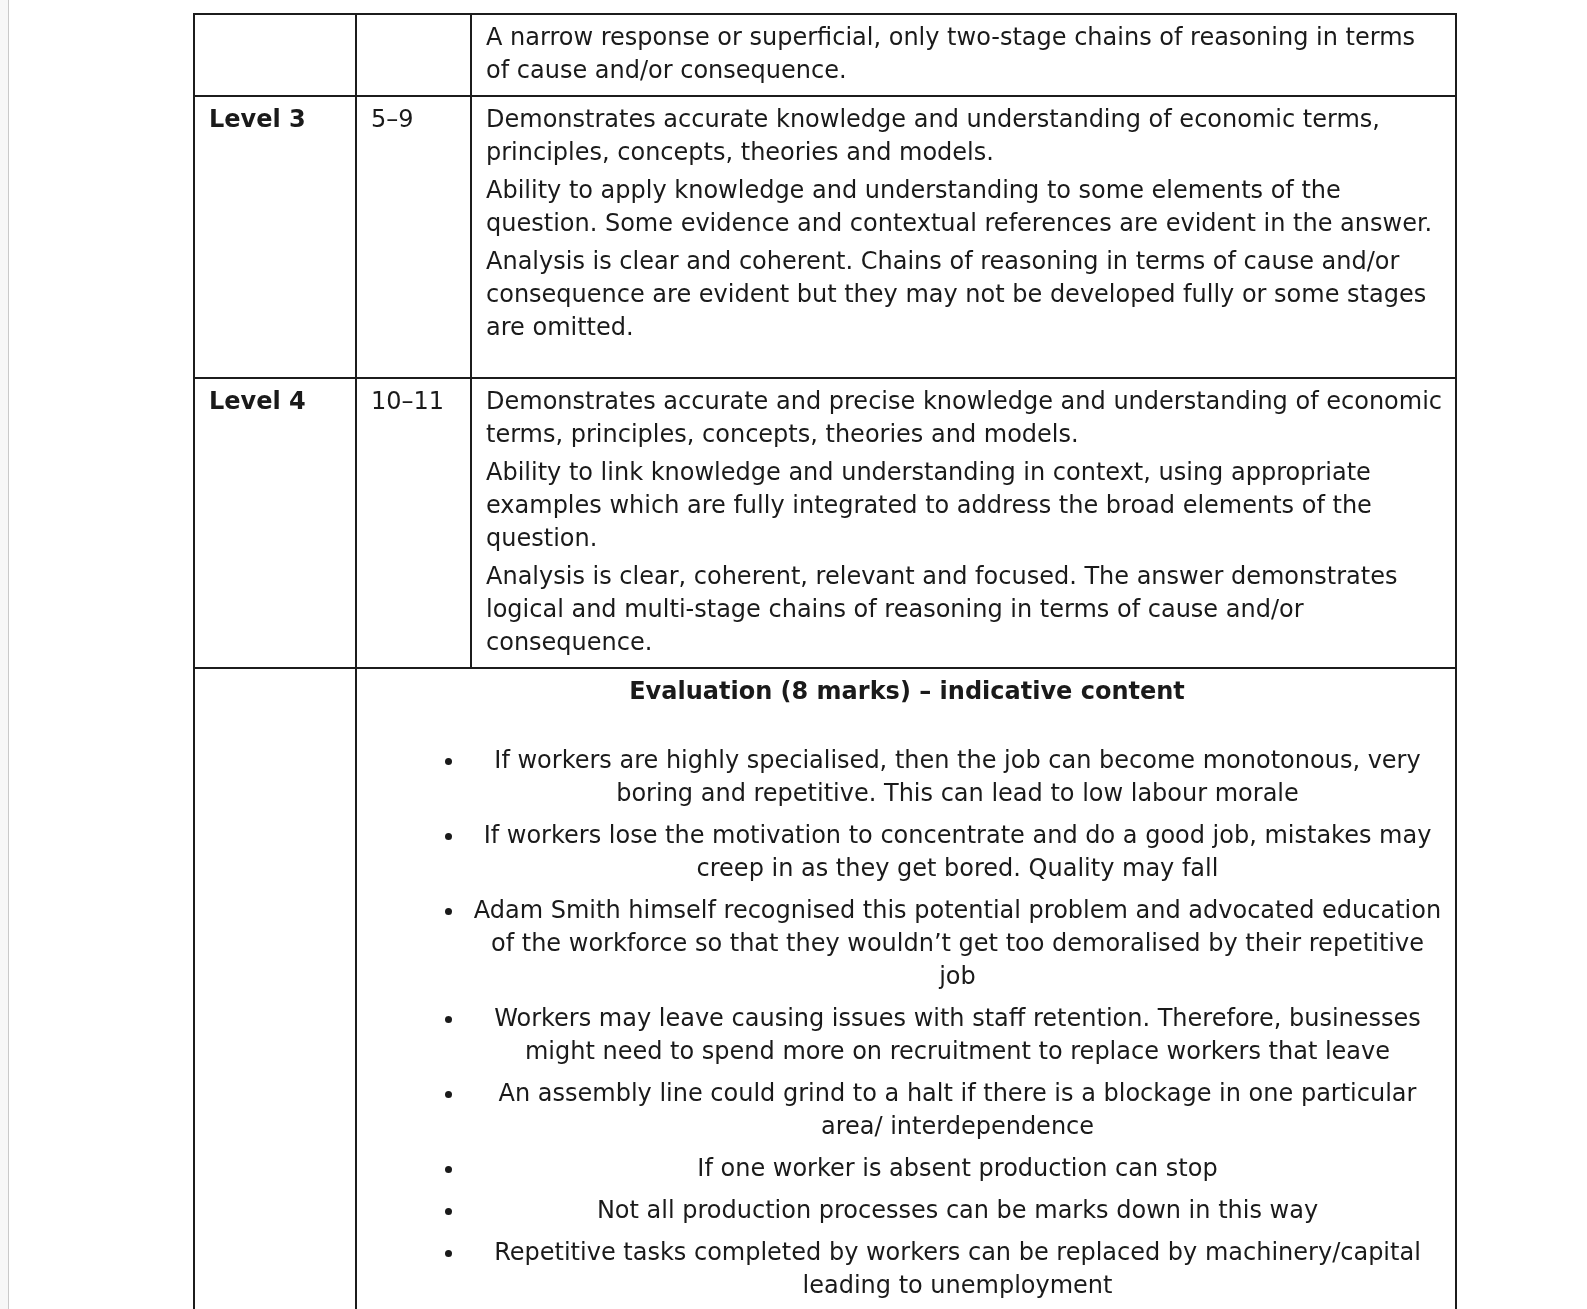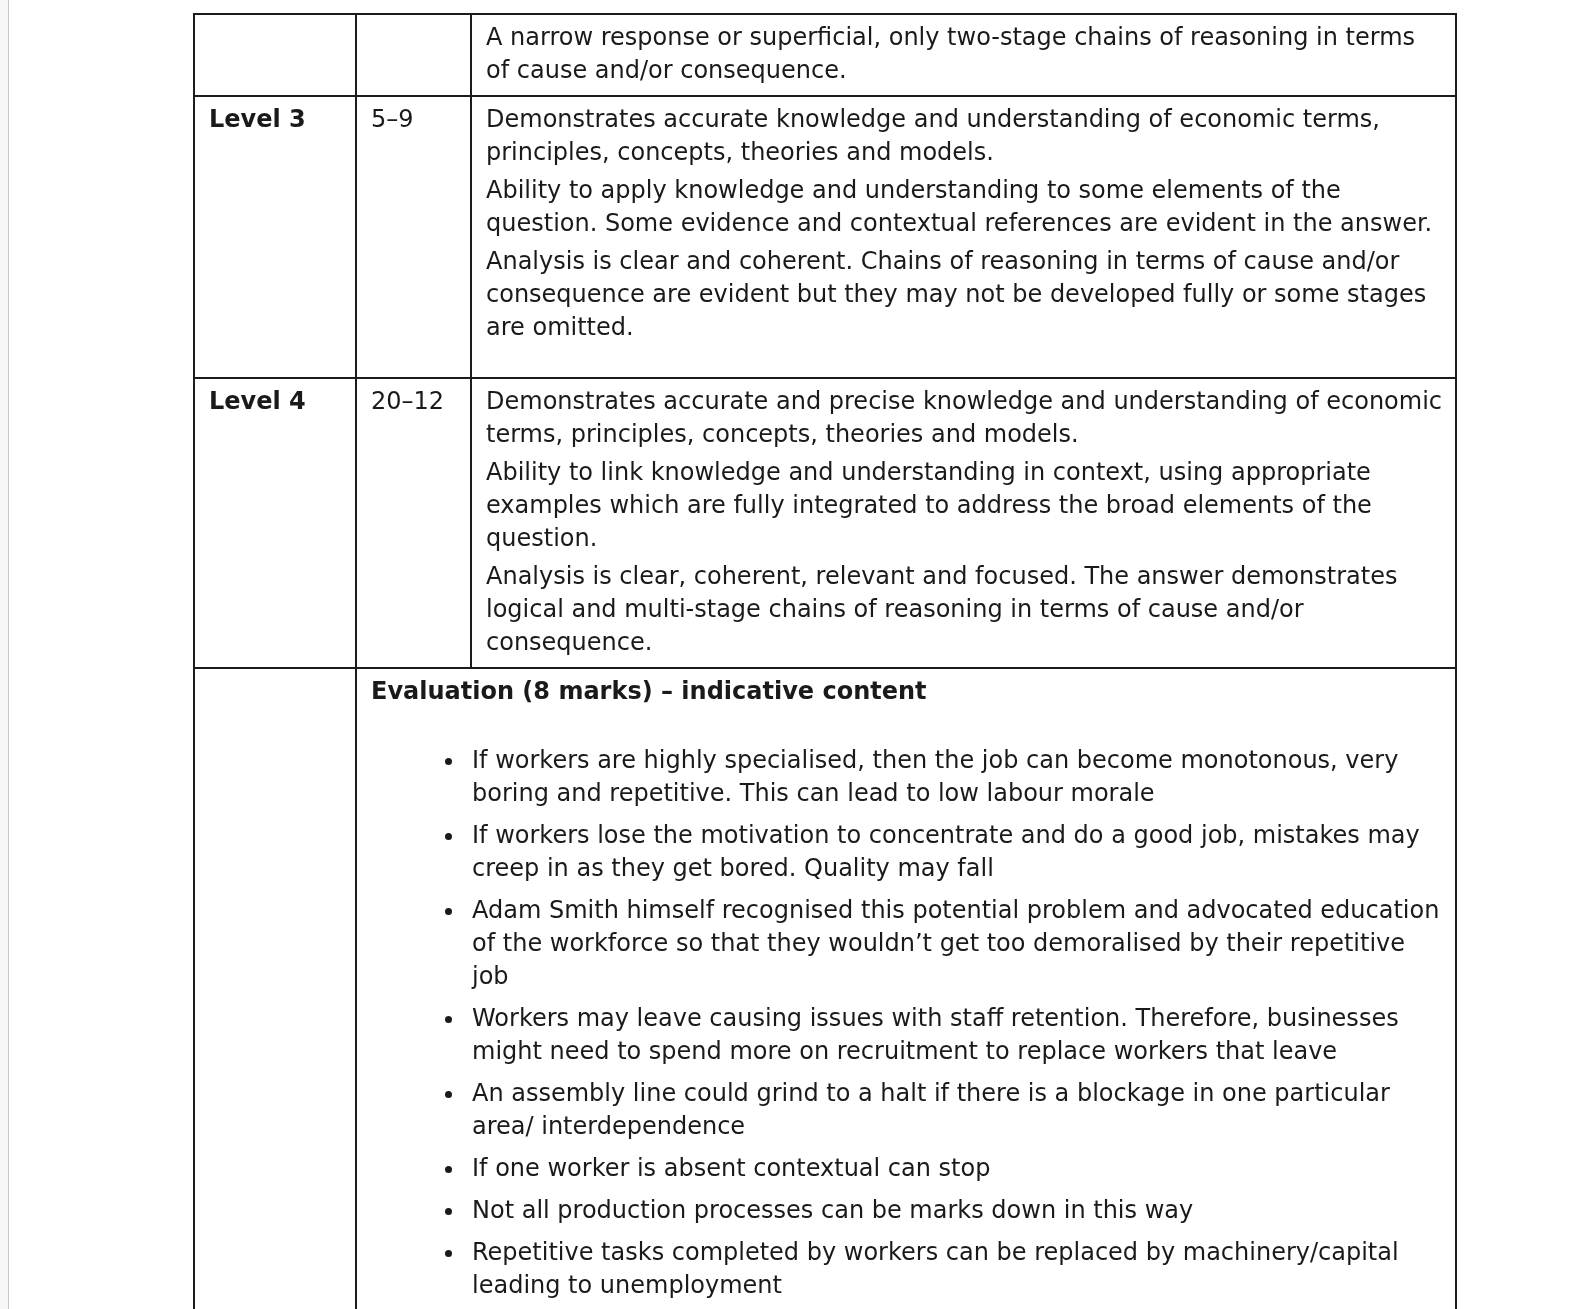--- a/index.html
+++ b/index.html
@@ -65,29 +65,31 @@
   }
   td.desc-cell p:last-child {
     margin-bottom: 0;
   }
   td.eval-cell {
     padding: 14px 14px 10px 17px;
   }
   .eval-heading {
     font-weight: bold;
     margin: 0 0 36px 0;
+    text-align: center;
   }
   ul.eval-list {
     margin: 0;
     padding: 0 0 0 95px;
     list-style: disc outside;
   }
   ul.eval-list li {
     margin: 0 0 9px 0;
     padding-left: 6px;
+    text-align: center;
   }
   ul.eval-list li:last-child {
     margin-bottom: 0;
   }
 </style>
 </head>
 <body>
 
 <div class="page">
   <div class="left-gutter"></div>
@@ -125,40 +127,40 @@
           <p>Ability to apply knowledge and understanding to some elements of the question. Some evidence and contextual references are evident in the answer.</p>
           <p>Analysis is clear and coherent. Chains of reasoning in terms of cause and/or consequence are evident but they may not be developed fully or some stages are omitted.</p>
         </td>
       </tr>
 
       <tr style="height:282px;">
         <td class="level-cell">
           <span>Level 4</span>
         </td>
         <td class="marks-cell">
-          <span>20–12</span>
+          <span>10–11</span>
         </td>
         <td class="desc-cell">
           <p>Demonstrates accurate and precise knowledge and understanding of economic terms, principles, concepts, theories and models.</p>
           <p>Ability to link knowledge and understanding in context, using appropriate examples which are fully integrated to address the broad elements of the question.</p>
           <p>Analysis is clear, coherent, relevant and focused. The answer demonstrates logical and multi-stage chains of reasoning in terms of cause and/or consequence.</p>
         </td>
       </tr>
 
       <tr style="height:632px;">
         <td class="level-cell"></td>
         <td class="eval-cell" colspan="2">
           <p class="eval-heading">Evaluation (8 marks) – indicative content</p>
           <ul class="eval-list">
             <li>If workers are highly specialised, then the job can become monotonous, very boring and repetitive. This can lead to low labour morale</li>
             <li>If workers lose the motivation to concentrate and do a good job, mistakes may creep in as they get bored. Quality may fall</li>
             <li>Adam Smith himself recognised this potential problem and advocated education of the workforce so that they wouldn’t get too demoralised by their repetitive job</li>
             <li>Workers may leave causing issues with staff retention. Therefore, businesses might need to spend more on recruitment to replace workers that leave</li>
             <li>An assembly line could grind to a halt if there is a blockage in one particular area/ interdependence</li>
-            <li>If one worker is absent contextual can stop</li>
+            <li>If one worker is absent production can stop</li>
             <li>Not all production processes can be marks down in this way</li>
             <li>Repetitive tasks completed by workers can be replaced by machinery/capital leading to unemployment</li>
           </ul>
         </td>
       </tr>
 
     </tbody>
   </table>
 </div>
 

